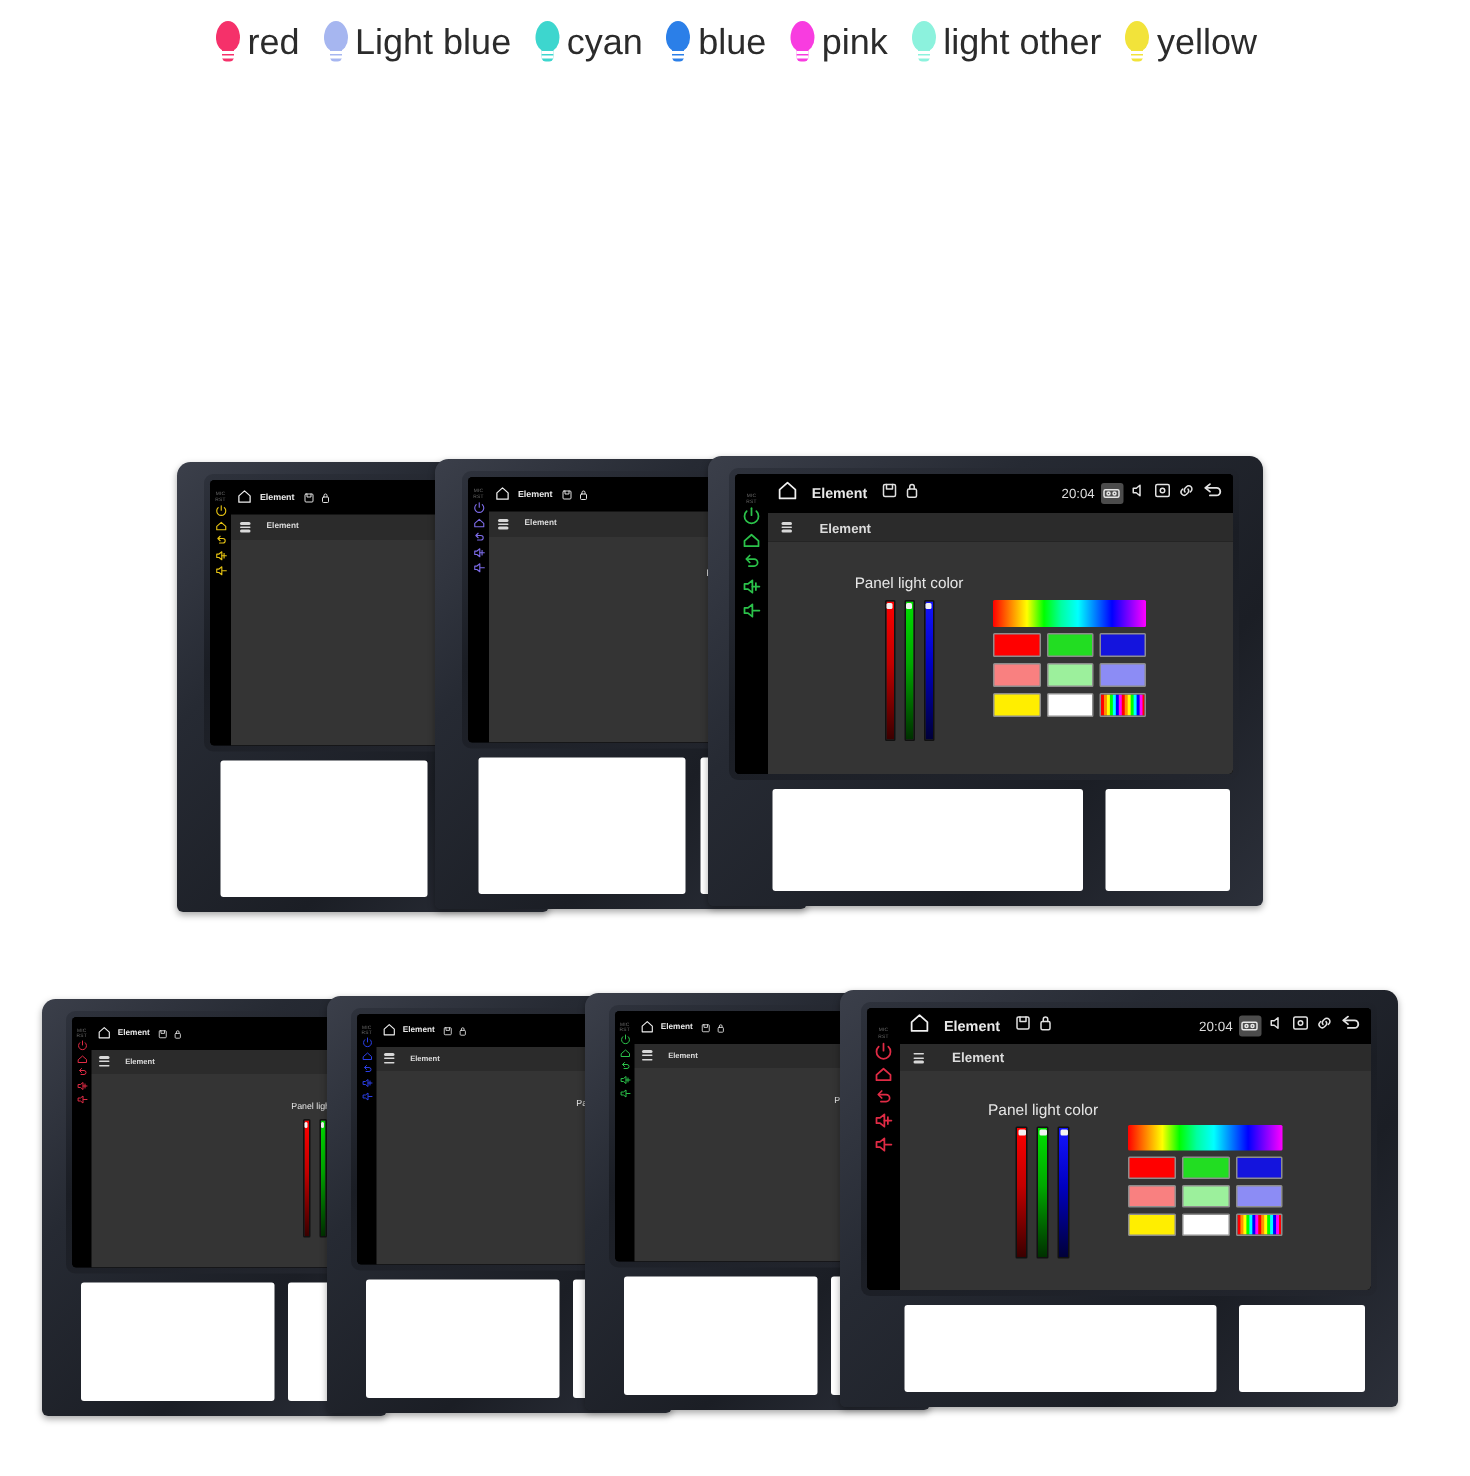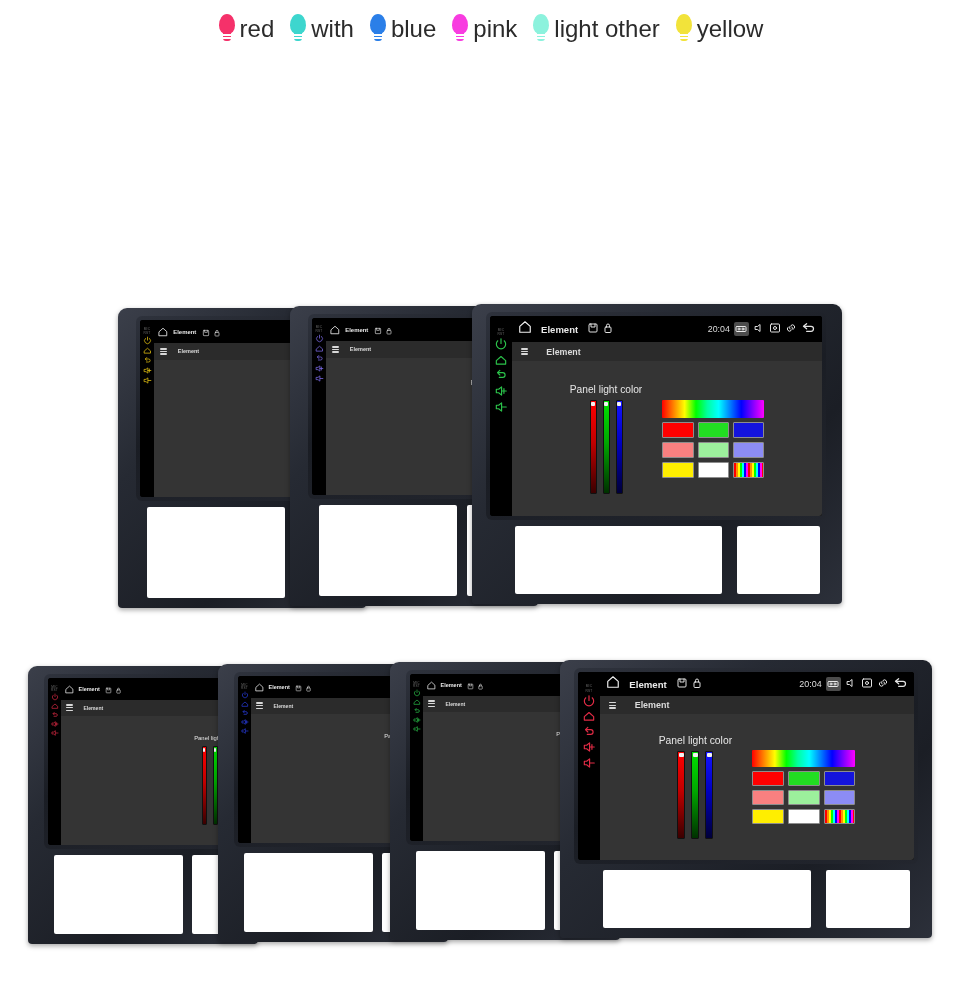--- a/index.html
+++ b/index.html
@@ -167,24 +167,31 @@
   <div class="legend" id="legend">
       <div class="legend-item">
         <span class="bulb">
           <span class="glass" style="background: rgb(245, 49, 106);"></span>
           <span class="neck" style="background: rgb(245, 49, 106);"></span>
         </span>
         <span class="legend-label">red</span>
       </div>
       <div class="legend-item">
         <span class="bulb">
+          <span class="glass" style="background: rgb(166, 182, 240);"></span>
+          <span class="neck" style="background: rgb(166, 182, 240);"></span>
+        </span>
+        <span class="legend-label">Light blue</span>
+      </div>
+      <div class="legend-item">
+        <span class="bulb">
           <span class="glass" style="background: rgb(61, 214, 206);"></span>
           <span class="neck" style="background: rgb(61, 214, 206);"></span>
         </span>
-        <span class="legend-label">with</span>
+        <span class="legend-label">cyan</span>
       </div>
       <div class="legend-item">
         <span class="bulb">
           <span class="glass" style="background: rgb(43, 127, 232);"></span>
           <span class="neck" style="background: rgb(43, 127, 232);"></span>
         </span>
         <span class="legend-label">blue</span>
       </div>
       <div class="legend-item">
         <span class="bulb">

